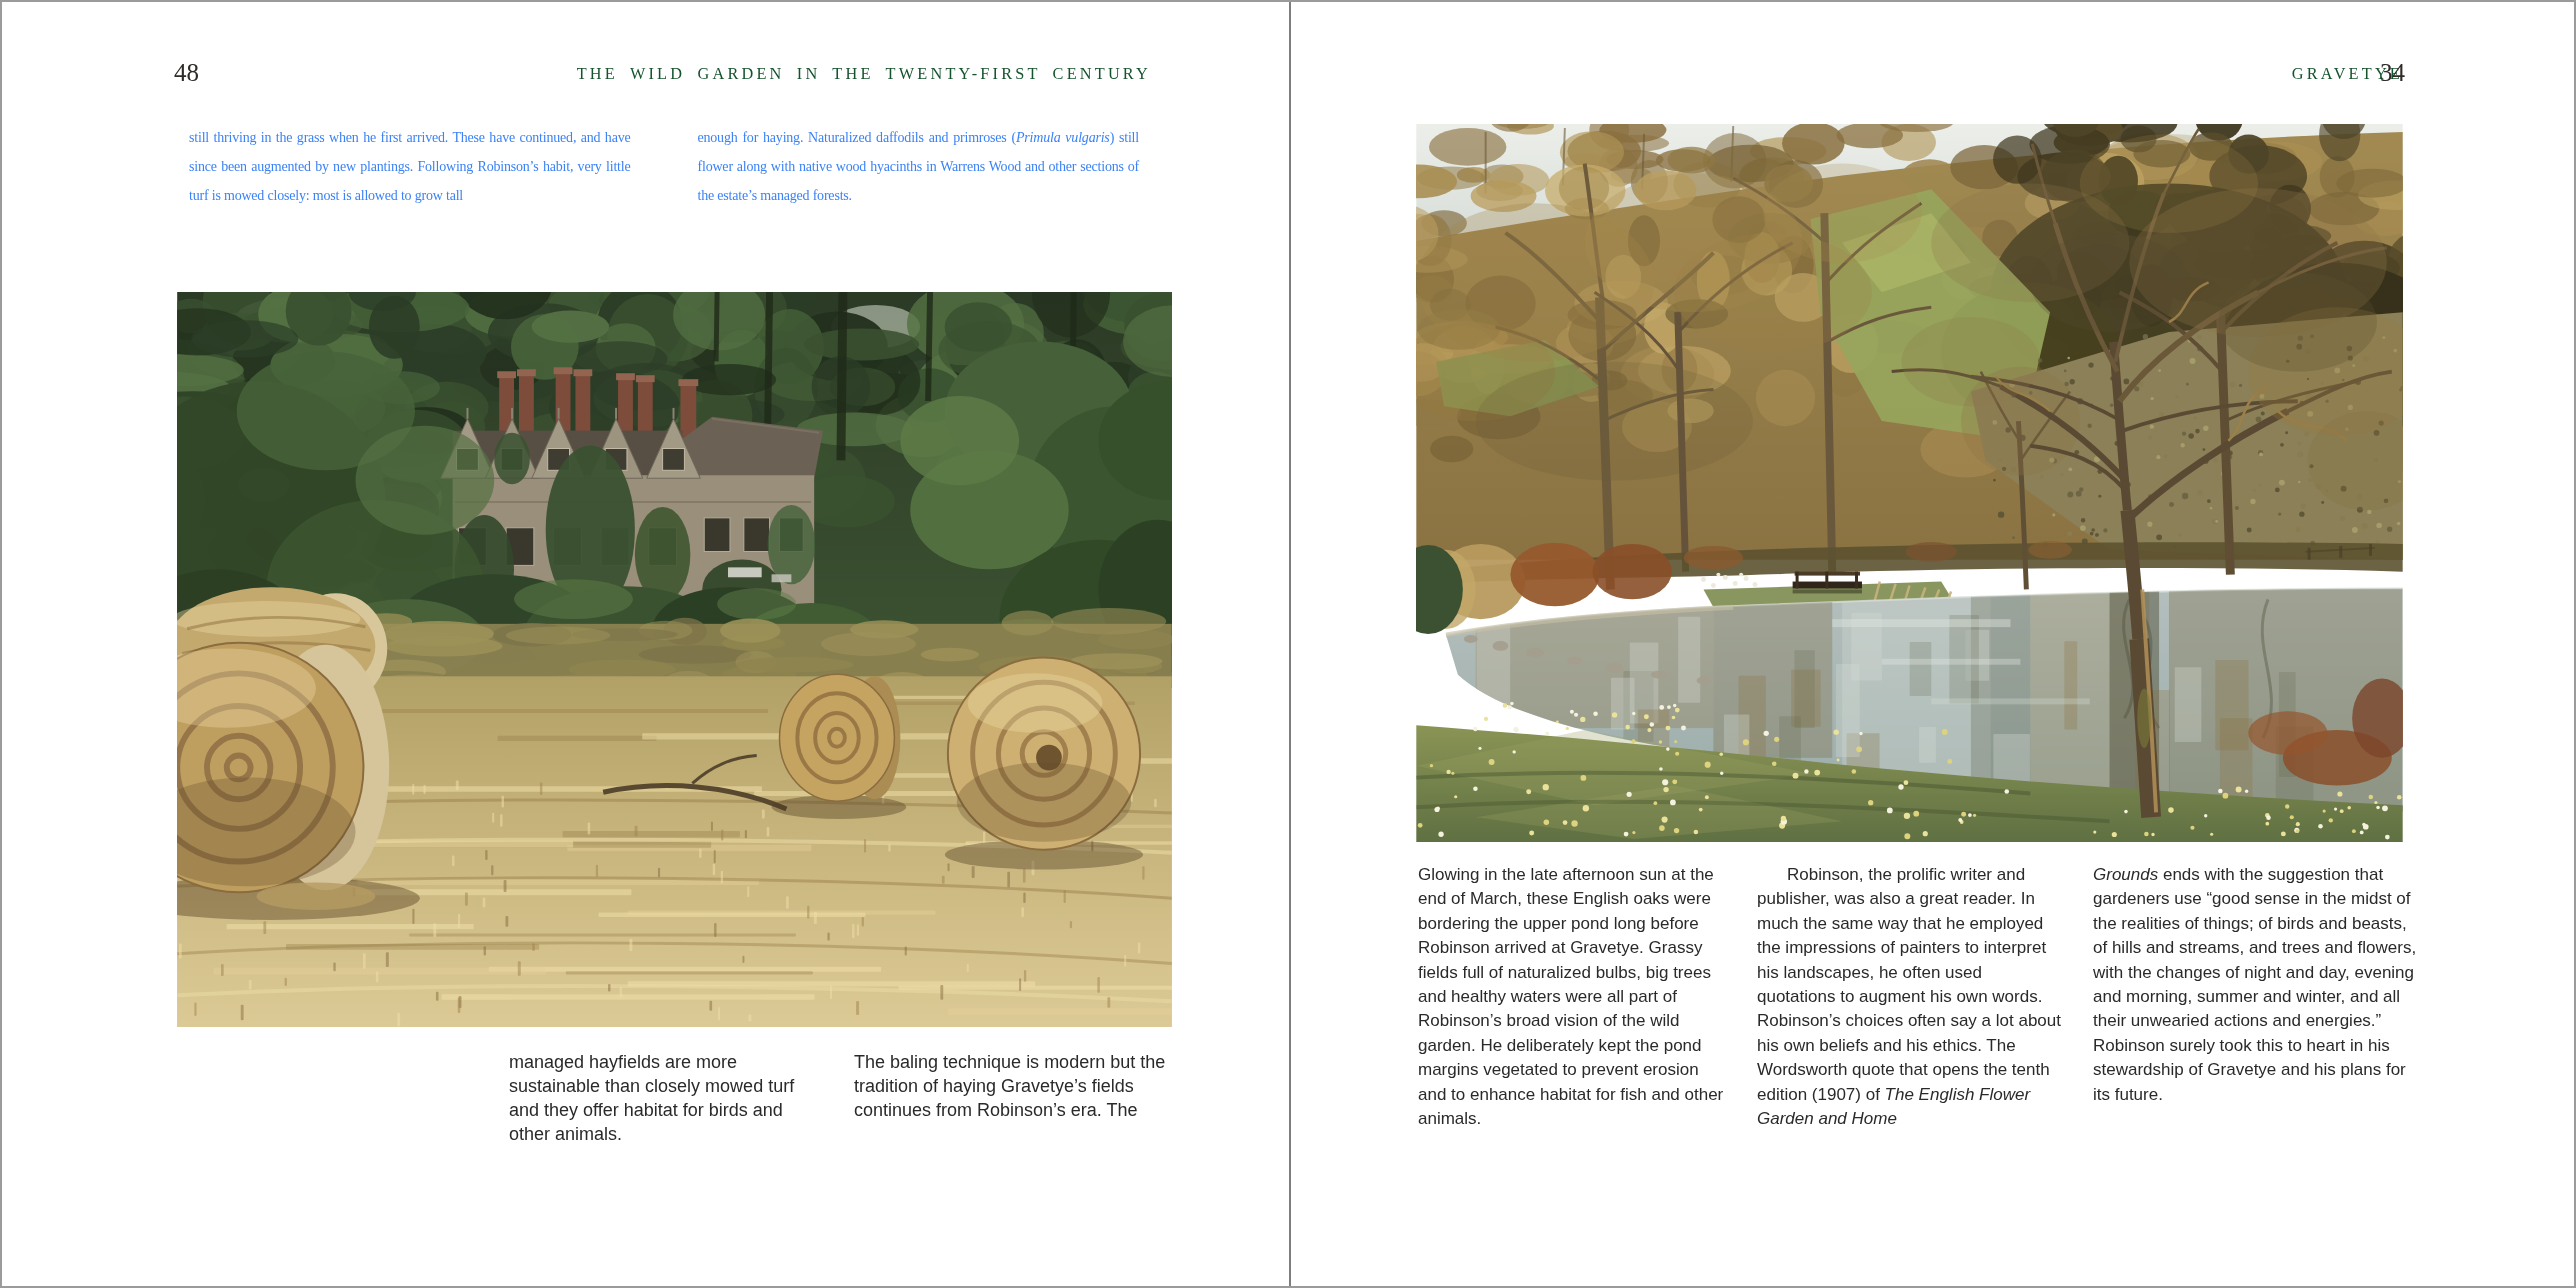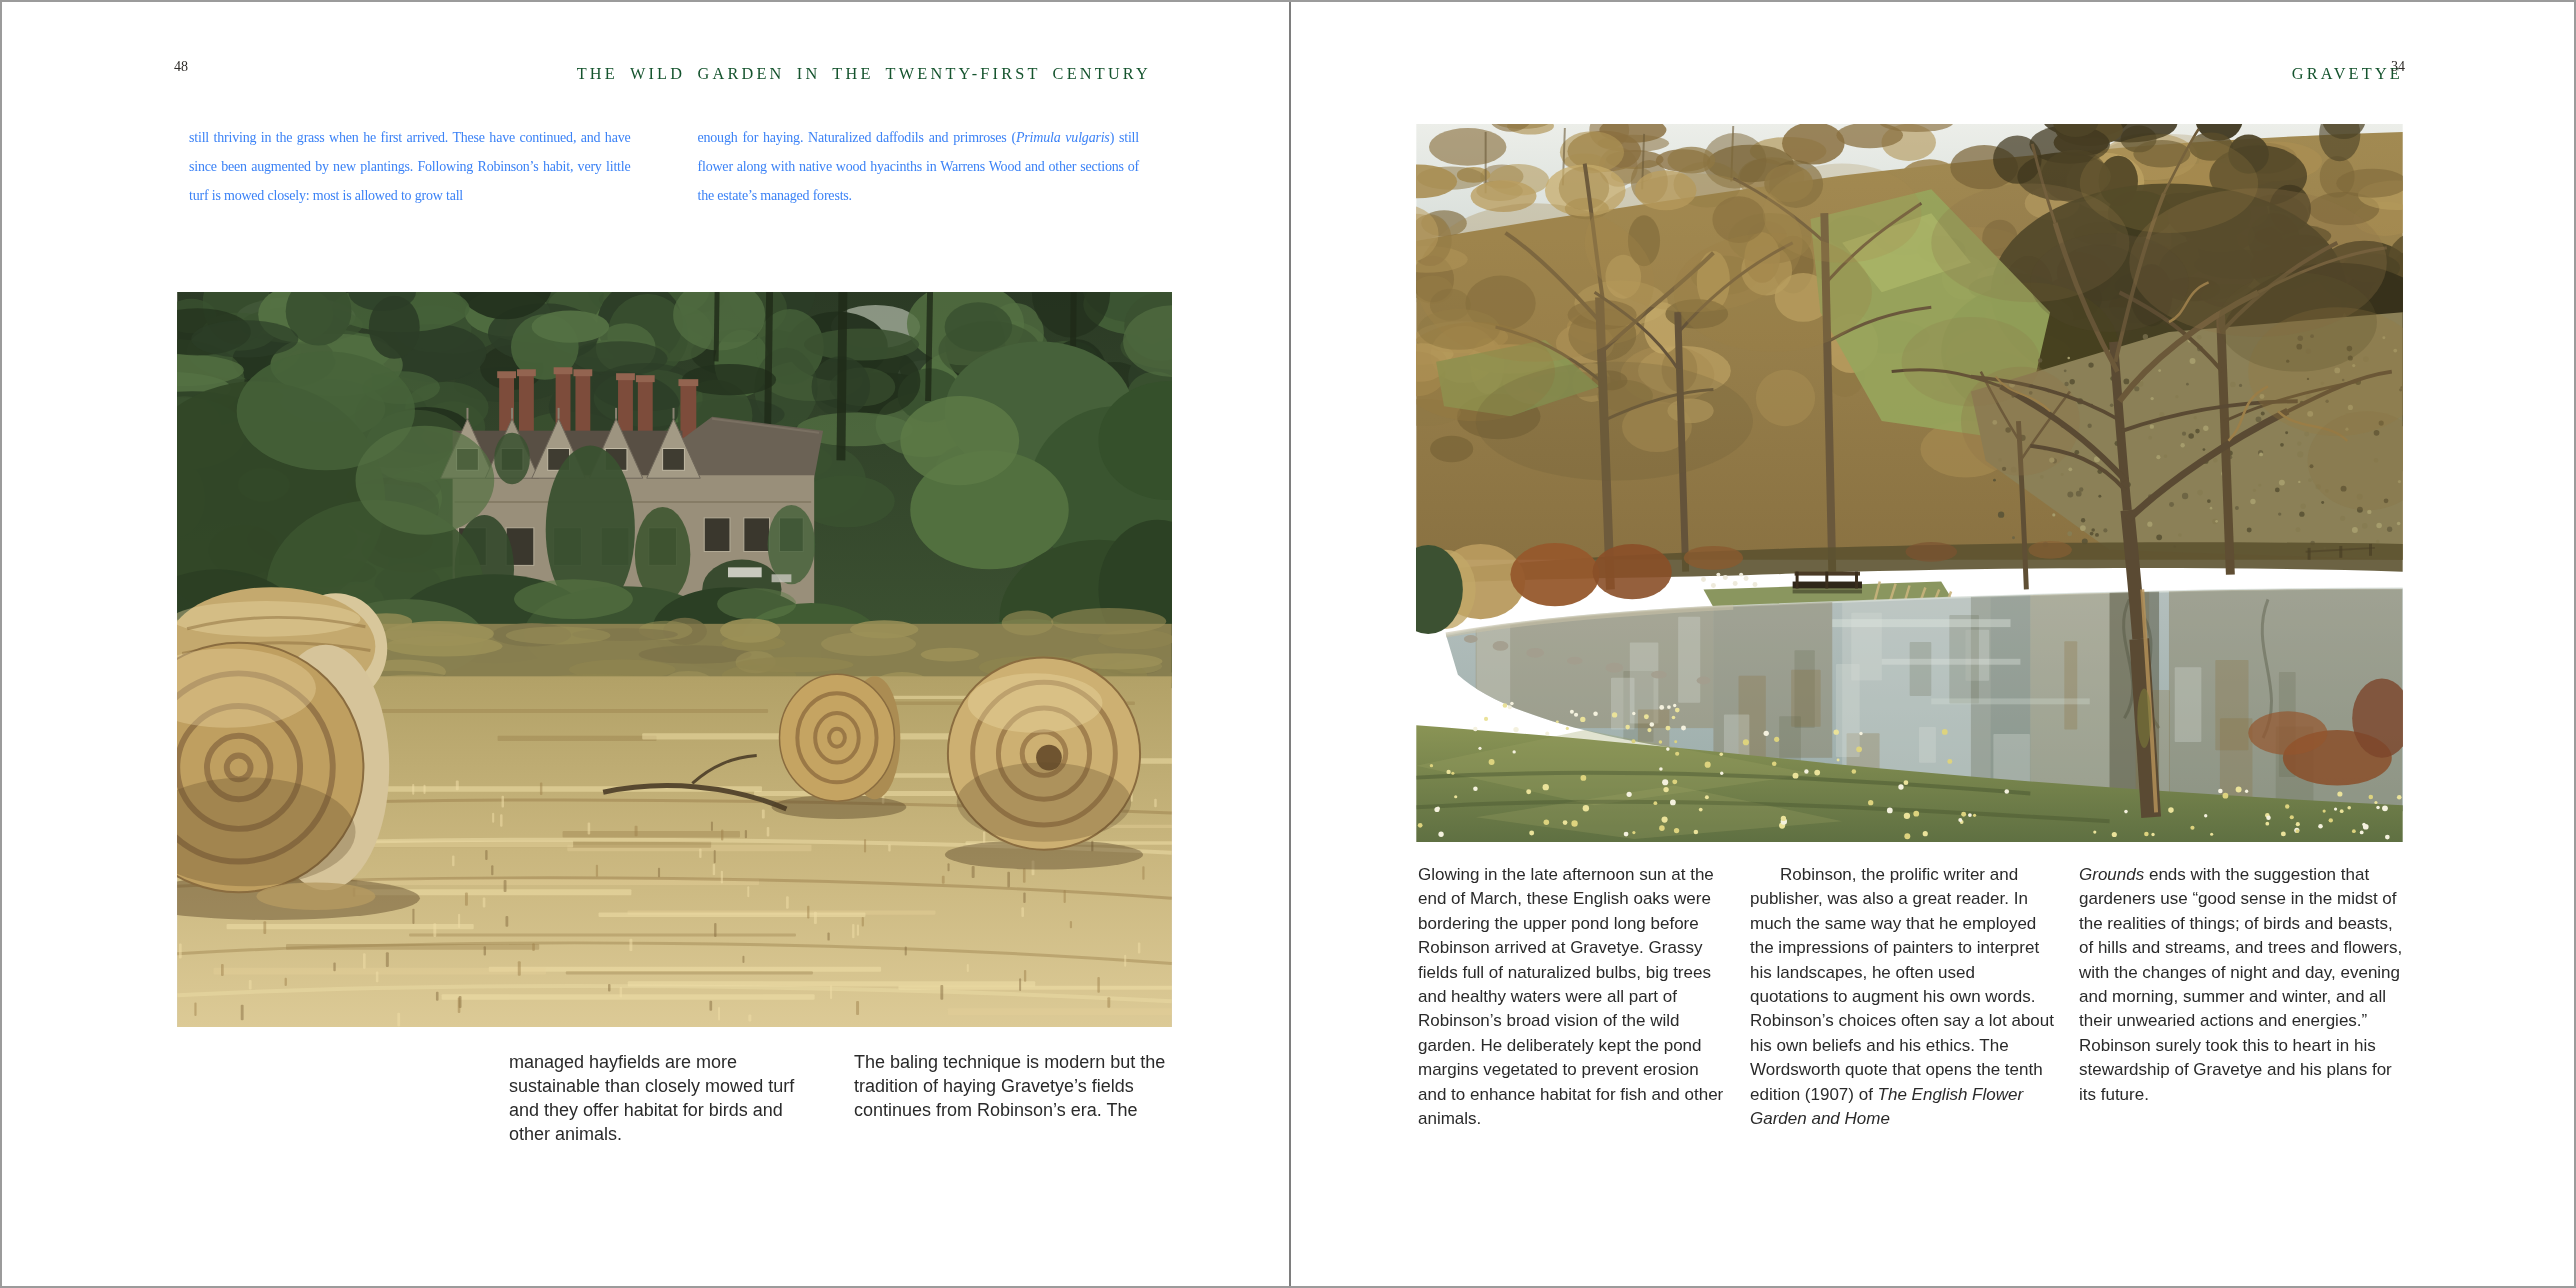--- a/index.html
+++ b/index.html
@@ -15,40 +15,40 @@
   .page-left{left:0;}
   .page-right{left:1288px;}
   .centerfold{position:absolute;left:1287px;top:0;width:2px;height:1288px;background:#7e7e7e;}
   
   .running-title{
     position:absolute;top:62px;text-align:right;
     font-size:16.3px;letter-spacing:3.2px;word-spacing:5px;color:#14532d;
   }
   .rt-left{left:175px;width:974px;}
   .rt-right{left:126px;width:987px;}
-  .folio{position:absolute;top:57px;font-size:14px;color:#2e2b28;}
+  .folio{position:absolute;top:57px;font-size:25px;color:#2e2b28;}
   .folio-left{left:172px;}
   .folio-right{left:1070px;width:45px;text-align:right;}
   
   .body-cols{position:absolute;left:175px;top:109px;width:974px;display:flex;gap:43px;}
   .body-col{
     margin:12px;width:466px;font-size:14px;line-height:29px;letter-spacing:-0.2px;
     text-align:justify;color:#3b82f6;
   }
   
   figure{margin:0;}
   .photo{position:absolute;}
   .photo-left{left:175px;top:290px;width:995px;height:735px;}
   .photo-right{left:126px;top:122px;width:987px;height:718px;}
   .photo svg{display:block;overflow:hidden;}
   
   .caption{margin:0;font-family:"Liberation Sans",sans-serif;color:#2a2a2a;}
   .caption-row-left{position:absolute;left:507px;top:1048px;display:flex;gap:30px;}
   .caption-row-left .caption{width:315px;font-size:18px;line-height:24px;}
-  .caption-row-right{position:absolute;left:128px;top:861px;display:flex;gap:22px;}
+  .caption-row-right{position:absolute;left:128px;top:861px;display:flex;gap:29px;}
   .caption-row-right .caption{font-size:17px;line-height:24.4px;}
   .cap-r1{width:310px;} .cap-r2{width:307px;} .cap-r3{width:325px;}
   .indent-first{text-indent:30px;}
   em{font-style:italic;}
 </style>
 </head>
 <body>
 
 <div class="spread">
 

